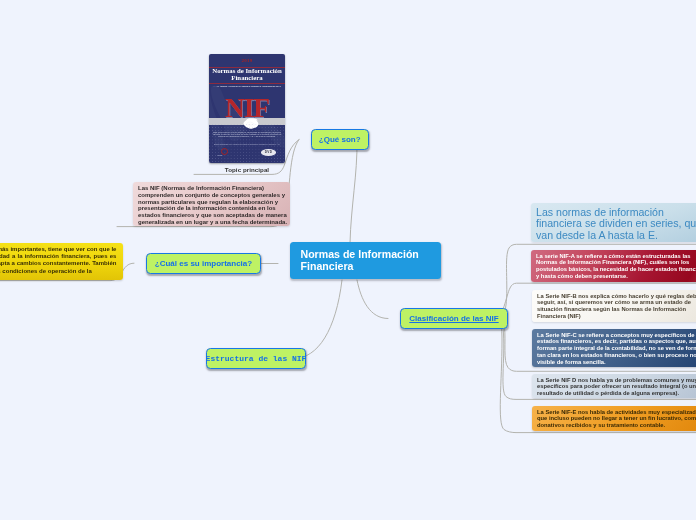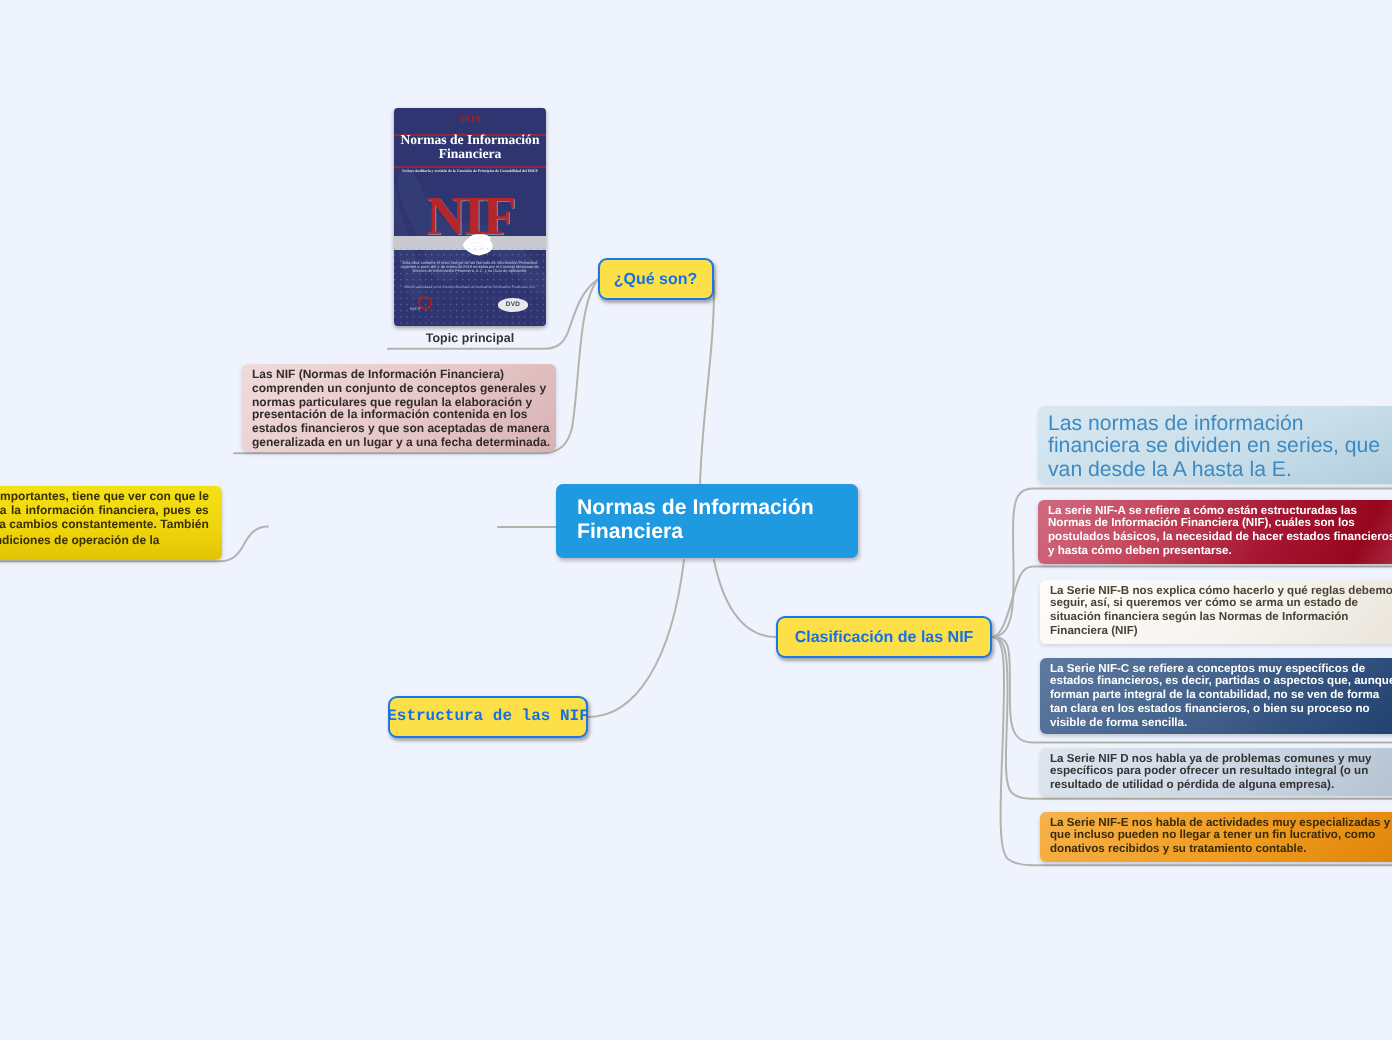--- a/index.html
+++ b/index.html
@@ -1,20 +1,20 @@
 <!DOCTYPE html>
 <html><head>
 <meta charset="utf-8">
 <title>Normas de Información Financiera</title>
 <style>
   html,body{margin:0;padding:0;}
   body{width:696px;height:520px;overflow:hidden;background:#eff3fd;
        font-family:"Liberation Sans",sans-serif;position:relative;}
   #canvas{position:absolute;left:0;top:0;width:696px;height:520px;}
-  .abs{position:absolute;}
+  .abs{position:absolute;margin-left:12px;}
   svg.links{position:absolute;left:0;top:0;width:696px;height:520px;pointer-events:none;}
 
   
   .imgnode{left:197px;top:54px;width:76px;}
   .cover{position:relative;width:76px;height:109px;border-radius:2px;
          background:#2e3570;overflow:hidden;
          box-shadow:0 1px 2px rgba(0,0,0,.35);}
   .cov-year{position:absolute;left:0;right:0;top:4px;text-align:center;
             font-family:"Liberation Serif",serif;font-weight:bold;font-size:5px;
             line-height:5px;color:#a52224;letter-spacing:.2px;}
@@ -51,27 +51,27 @@
   .imgcap{margin-top:3px;text-align:center;font-size:6.2px;color:#333;
           font-weight:bold;letter-spacing:.05px;}
 
   
   .central{left:278px;top:242px;width:151px;height:37px;border-radius:3.5px;
            background:#1f9ae0;box-shadow:.7px 1.3px 1.8px rgba(60,60,70,.3);
            display:flex;align-items:center;padding:0 10.5px;box-sizing:border-box;
            color:#fff;font-size:10.6px;font-weight:bold;line-height:11.3px;}
 
   
-  .branch{background:#fde047;border:1.8px solid #1878e4;border-radius:4.5px;
+  .branch{background:#bef264;border:1.8px solid #1878e4;border-radius:4.5px;
           display:flex;align-items:center;justify-content:center;
           color:#1571e8;font-size:8px;font-weight:bold;box-sizing:border-box;
           box-shadow:.7px 1.3px 1.6px rgba(60,60,70,.42);white-space:nowrap;}
   .b-que{left:299px;top:129px;width:57.5px;height:21px;}
   .b-imp{left:134px;top:253px;width:115px;height:21px;}
-  .b-cla{left:388px;top:308px;width:108px;height:21px;}
+  .b-cla{left:388px;top:308px;width:108px;height:21px;text-decoration:underline;}
   .b-est{left:194px;top:348px;width:100px;height:21px;font-family:Liberation Mono, monospace;}
 
   
   .note{box-sizing:border-box;border-radius:3px;font-weight:bold;}
   .n-pink{left:121px;top:182px;width:157px;height:44px;padding:2.7px 1px 3px 5px;
           background:linear-gradient(135deg,#f0dadb 0%,#e7c8c9 55%,#d8b2b5 100%);
           color:#312b2b;font-size:6px;line-height:6.9px;
           box-shadow:0 1px 2px rgba(0,0,0,.15);}
   .jl{text-align:justify;text-align-last:justify;width:221.4px;}
   .jl.last{text-align-last:left;}
@@ -195,20 +195,23 @@
     <div class="imgcap">Topic principal</div>
   </div>
 
   <div class="central abs">
     <span>Normas de Información Financiera</span>
   </div>
 
   <div class="branch abs b-que">
     <span>¿Qué son?</span>
   </div>
+  <div class="branch abs b-imp">
+    <span>¿Cuál es su importancia?</span>
+  </div>
   <div class="branch abs b-cla">
     <span>Clasificación de las NIF</span>
   </div>
   <div class="branch abs b-est">
     <span>Estructura de las NIF</span>
   </div>
 
   <div class="note n-pink abs">Las NIF (Normas de Información Financiera) comprenden un conjunto de conceptos generales y normas particulares que regulan la elaboración y presentación de la información contenida en los estados financieros y que son aceptadas de manera generalizada en un lugar y a una fecha determinada.</div>
   <div class="note n-yellow abs">
     <div class="jl">La importancia de las NIF, entre las más importantes, tiene que ver con que le</div>

